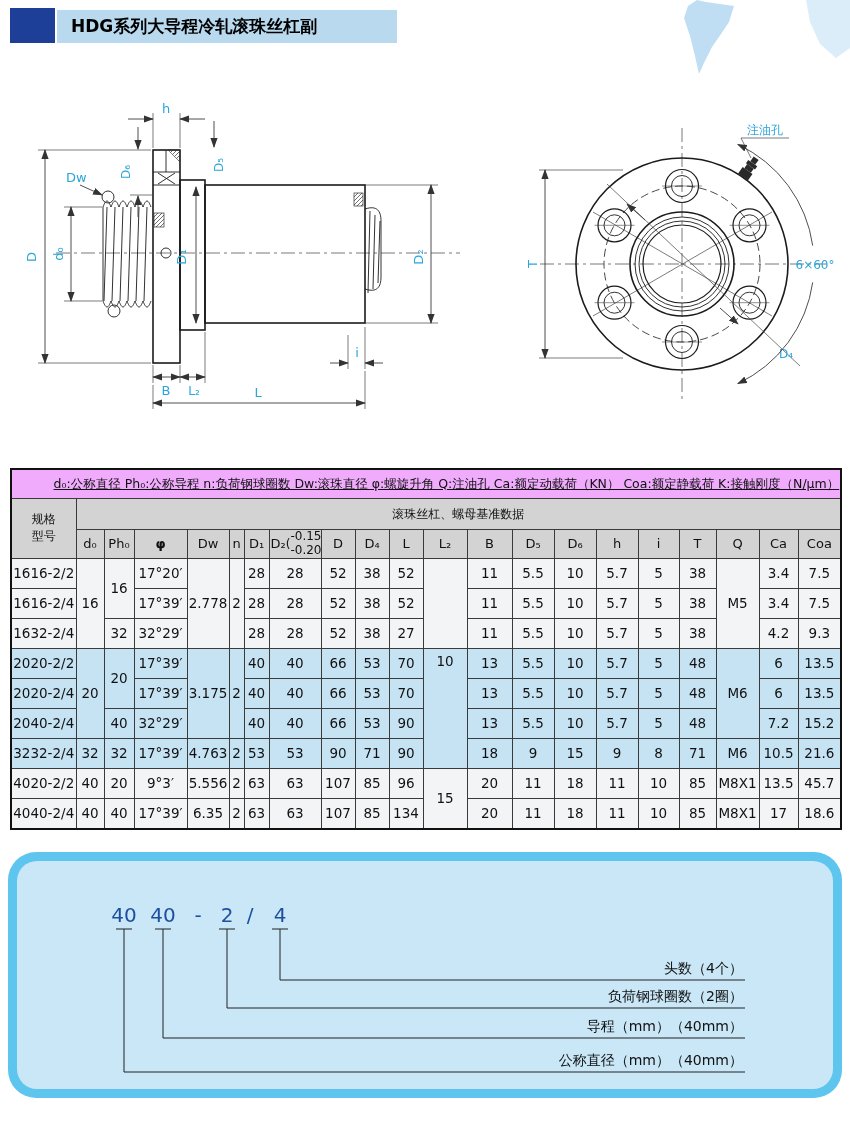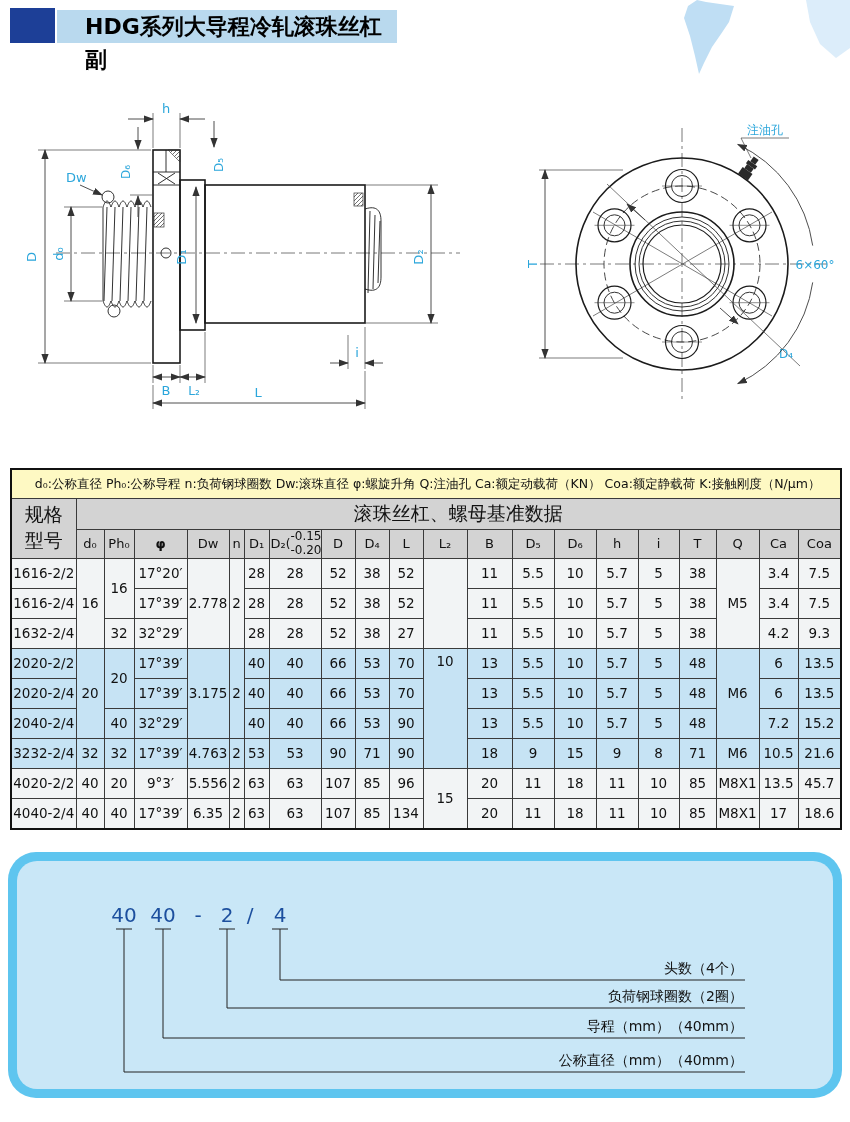--- a/index.html
+++ b/index.html
@@ -1,43 +1,43 @@
 <!DOCTYPE html>
 <html><head>
 <meta charset="utf-8">
 <style>
   html,body{margin:0;padding:0;background:#fff;}
   body{width:850px;height:1122px;position:relative;overflow:hidden;
        font-family:"DejaVu Sans","Liberation Sans",sans-serif;color:#111;}
   
   .title-square{position:absolute;left:10px;top:8px;width:45px;height:35px;background:#1d3f97;}
   .title-bar{position:absolute;left:57px;top:10px;width:340px;height:33px;background:#b9d9ee;
-             line-height:33px;padding-left:28px;font-size:22px;font-weight:bold;color:#000;box-sizing:border-box;}
+             line-height:33px;padding-left:14px;font-size:17px;font-weight:bold;color:#000;box-sizing:border-box;}
   .map{position:absolute;right:0;top:0;}
   
   .side-view{position:absolute;left:18px;top:85px;}
   .front-view{position:absolute;left:495px;top:100px;}
   .ln{stroke:#1b1b1b;stroke-width:1.6;fill:none;}
   .ln2{stroke:#1b1b1b;stroke-width:1.2;fill:none;}
   .tn{stroke:#1b1b1b;stroke-width:0.9;fill:none;}
   .tn2{stroke:#444;stroke-width:0.7;fill:none;}
   .dim{stroke:#3a3a3a;stroke-width:0.9;fill:none;}
   .cl{stroke:#555;stroke-width:0.8;fill:none;stroke-dasharray:14 4 3 4;}
   .bc{stroke:#333;stroke-width:0.9;fill:none;stroke-dasharray:8 4;}
   .tick{stroke:#333;stroke-width:0.55;fill:none;}
   .lbl{fill:#2ba6db;font-size:13px;}
   .lbl-s{fill:#2ba6db;font-size:12px;}
   
   .spec-table{position:absolute;left:10px;top:468px;width:830px;border-collapse:collapse;
               table-layout:fixed;border:2px solid #111;font-size:13.5px;}
   .spec-table td,.spec-table th{border:1px solid #3a3a3a;text-align:center;vertical-align:middle;
               padding:0 1px;overflow:hidden;}
-  .note-row td{background:#fef9c3;height:28px;text-align:center;font-size:12.5px;padding-left:4px;
-              white-space:nowrap;}
-  .head-row th{background:#d3d3d3;height:30px;font-weight:normal;font-size:19px;}
+  .note-row td{background:#f0abfc;height:28px;text-align:right;font-size:12.5px;padding-left:4px;
+              white-space:nowrap;text-decoration:underline;}
+  .head-row th{background:#d3d3d3;height:30px;font-weight:normal;font-size:12px;}
   .head-row2 th{background:#d3d3d3;height:24px;font-weight:normal;font-size:13px;}
   .head-row2 .phi-h{font-weight:bold;}
   .spec{white-space:pre-line;font-size:14px;}
   .d2h{display:inline-flex;align-items:center;justify-content:center;}
   .tolstack{display:inline-flex;flex-direction:column;font-size:12px;line-height:1.15;}
   .par{font-size:12px;}
   .r-light{background:#f2f4f5;}
   .r-blue{background:#c6e3f4;}
   .spec-table tbody .data td{height:29px;}
   td.vtop{vertical-align:top;padding-top:4px;}

